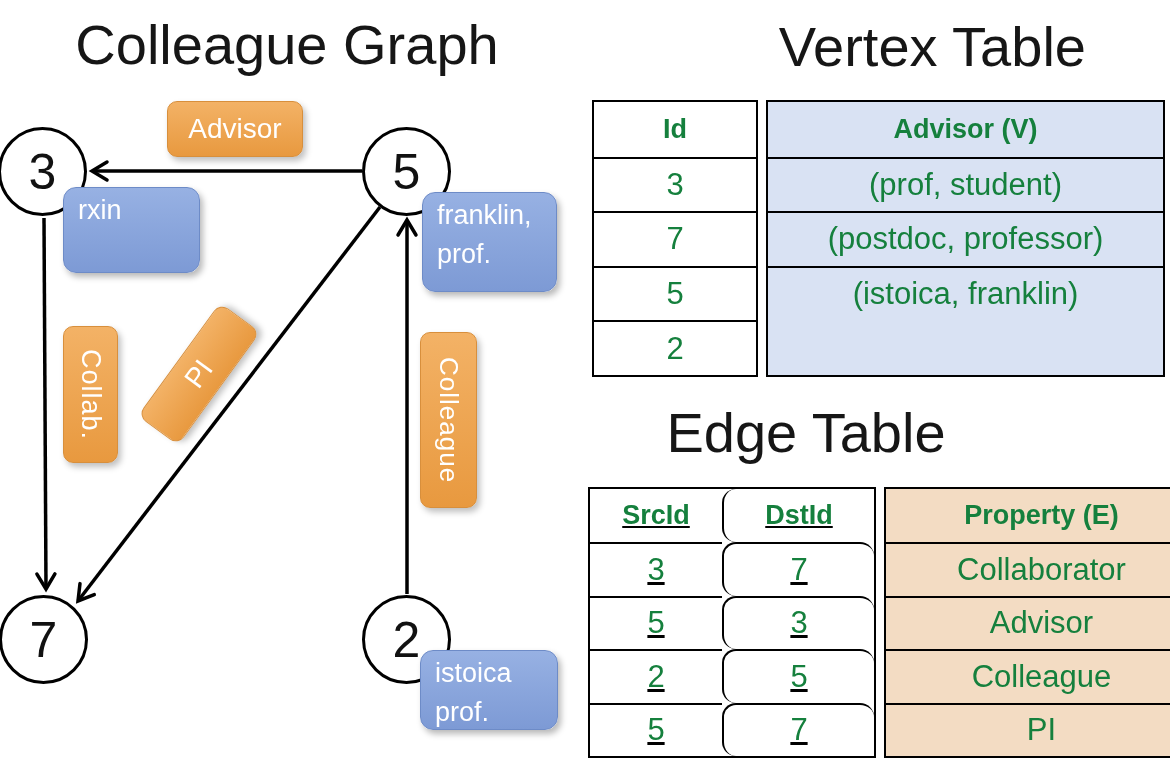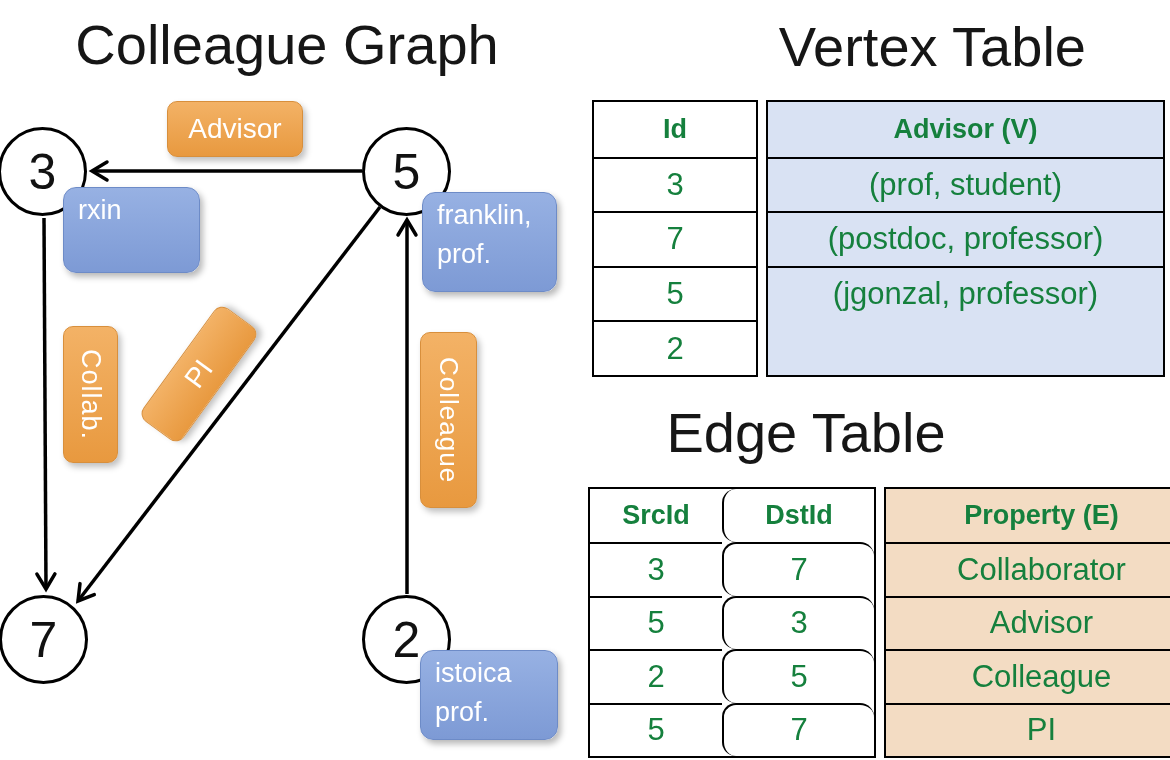--- a/index.html
+++ b/index.html
@@ -41,21 +41,21 @@
     display:flex; align-items:center; justify-content:center;
     font-size:31px; color:#15803d; white-space:nowrap;
   }
   .cell.hdr { font-weight:bold; font-size:27px; }
   .bt { border-top:2px solid #000; }
   .bl { border-left:2px solid #000;border-radius:14px; }
 
   #vt-id   { left:592px; top:100px; width:166px; height:277px; grid-template-rows:repeat(5,1fr); }
   #vt-prop { left:766px; top:100px; width:399px; height:277px; background:#d9e2f3; grid-template-rows:repeat(5,1fr); }
   #et-ids  { left:588px; top:487px; width:288px; height:271px;
-             grid-template-columns:132px 1fr; grid-template-rows:repeat(5,1fr); }
+             grid-template-columns:132px 1fr; grid-template-rows:repeat(5,1fr);text-decoration:underline; }
   #et-prop { left:884px; top:487px; width:315px; height:271px; background:#f3dcc3; grid-template-rows:repeat(5,1fr);text-align:right; }
 
   svg.edges { position:absolute; left:0; top:0; pointer-events:none; }
 </style>
 </head>
 <body>
 
 <div id="canvas">
 
   <div class="title" style="left:37px; top:12px; width:500px;">Colleague Graph</div>
@@ -79,21 +79,21 @@
   <div class="node" style="left:-1px;  top:595px;">7</div>
   <div class="node" style="left:362px; top:595px;">2</div>
 
   <div class="propbox" style="left:63px; top:187px; width:137px; height:86px;">
     <div>rxin</div>
   </div>
   <div class="propbox" style="left:422px; top:192px; width:135px; height:100px;">
     <div>franklin,</div>
     <div>prof.</div>
   </div>
-  <div class="propbox" style="left:420px; top:650px; width:138px; height:90px;">
+  <div class="propbox" style="left:420px; top:650px; width:138px; height:80px;">
     <div>istoica</div>
     <div>prof.</div>
   </div>
 
   <div class="elabel" style="left:167px; top:101px; width:136px; height:56px;">
     <span>Advisor</span>
   </div>
   <div class="elabel" style="left:63px; top:326px; width:55px; height:137px; font-size:27px;">
     <span class="vtext">Collab.</span>
   </div>
@@ -109,21 +109,21 @@
     <div class="cell bt">3</div>
     <div class="cell bt">7</div>
     <div class="cell bt">5</div>
     <div class="cell bt">2</div>
   </div>
 
   <div class="subtable" id="vt-prop">
     <div class="cell hdr">Advisor (V)</div>
     <div class="cell bt">(prof, student)</div>
     <div class="cell bt">(postdoc, professor)</div>
-    <div class="cell bt">(jgonzal, professor)</div>
+    <div class="cell bt">(istoica, franklin)</div>
   </div>
 
   <div class="subtable" id="et-ids">
     <div class="cell hdr">SrcId</div>
     <div class="cell hdr bl">DstId</div>
     <div class="cell bt">3</div>
     <div class="cell bt bl">7</div>
     <div class="cell bt">5</div>
     <div class="cell bt bl">3</div>
     <div class="cell bt">2</div>

